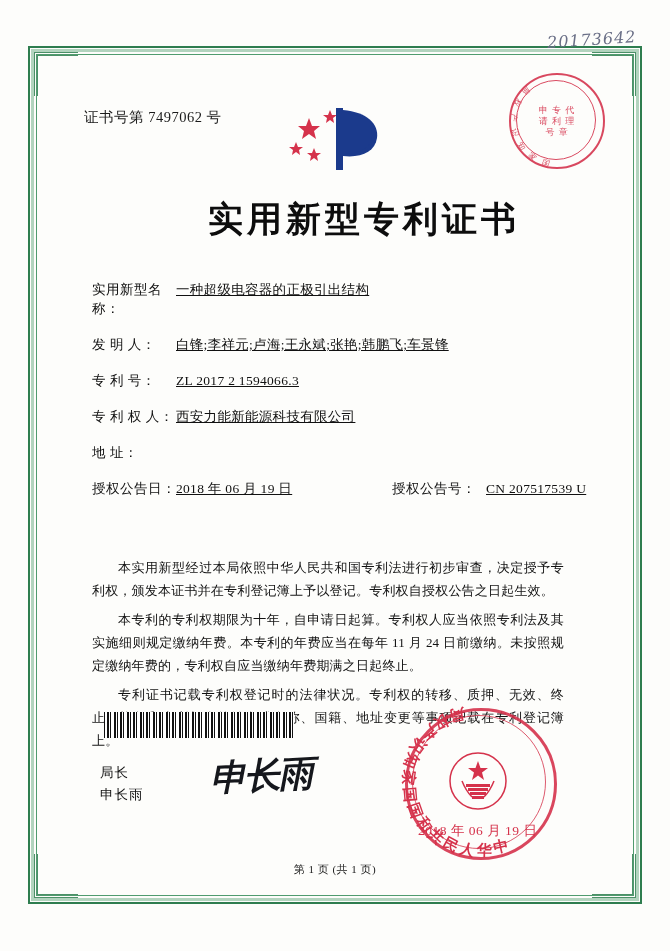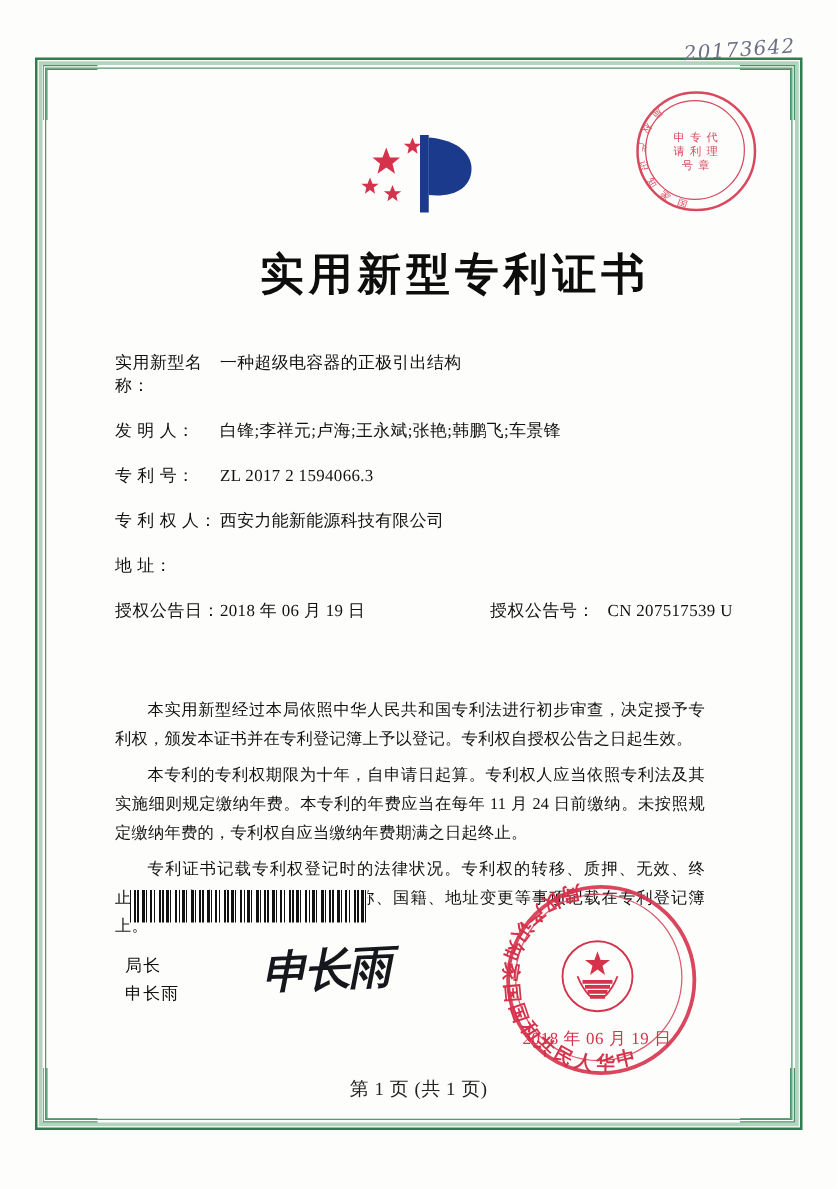--- a/index.html
+++ b/index.html
@@ -156,20 +156,21 @@
   }
   .field-label {
     width: 84px;
     flex: 0 0 84px;
     letter-spacing: 3px;
   }
   .field-label.tight { letter-spacing: 0.5px; }
   .field-value {
     flex: 1;
     letter-spacing: .3px;
+    text-decoration: underline;
   }
   .field-value .sub-line {
     display: block;
     margin-top: 3px;
   }
 
   .row-two {
     display: flex;
     margin-bottom: 16px;
     line-height: 19px;
@@ -277,40 +278,41 @@
     letter-spacing: .5px;
     font-family: "Liberation Serif", serif;
   }
 
   
   .footer {
     position: absolute;
     left: 0; top: 862px;
     width: 670px;
     text-align: center;
-    font-size: 15px;
+    font-size: 11px;
     color: #222;
     letter-spacing: .5px;
   }
 </style>
 </head>
 <body>
 
 <div class="page">
 
   <div class="border-guil"></div>
   <div class="border-outer"></div>
   <div class="border-inner"></div>
   <div class="corner tl"></div>
   <div class="corner tr"></div>
   <div class="corner bl"></div>
   <div class="corner br"></div>
 
   <div class="hand-number">20173642</div>
 
+  <div class="cert-no">证书号第 7497062 号</div>
 
   <div class="logo">
     <svg viewBox="0 0 108 78" width="108" height="78">
 
       <g fill="#d5324b">
         <polygon points="28,18 31,26 39,26 33,31 35,39 28,34 21,39 23,31 17,26 25,26"></polygon>
         <polygon points="49,10 51,15 56,15 52,18 53,23 49,20 45,23 46,18 42,15 47,15"></polygon>
         <polygon points="15,42 17,47 22,47 18,50 19,55 15,52 11,55 12,50 8,47 13,47"></polygon>
         <polygon points="33,48 35,53 40,53 36,56 37,61 33,58 29,61 30,56 26,53 31,53"></polygon>
       </g>

